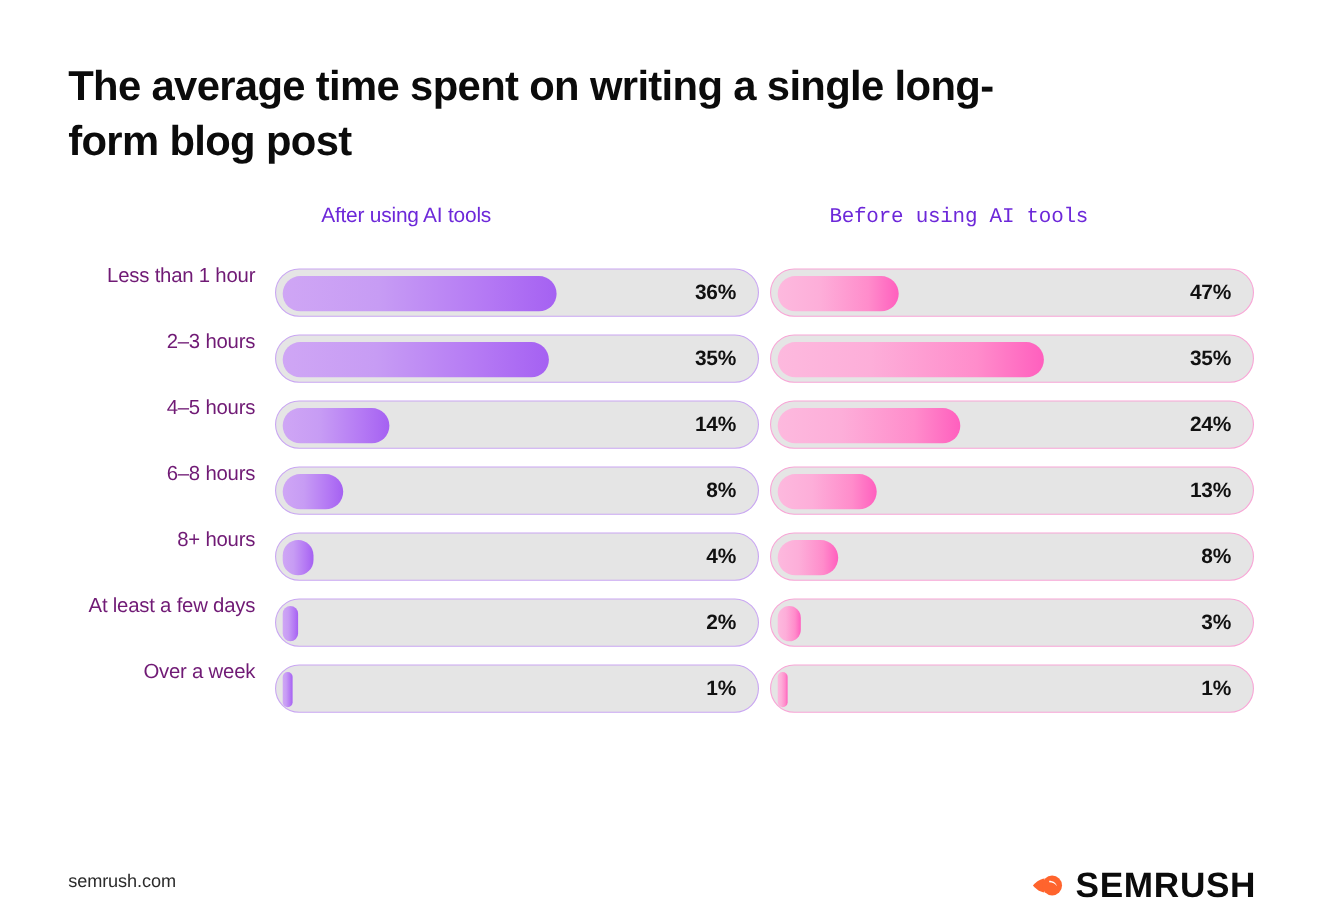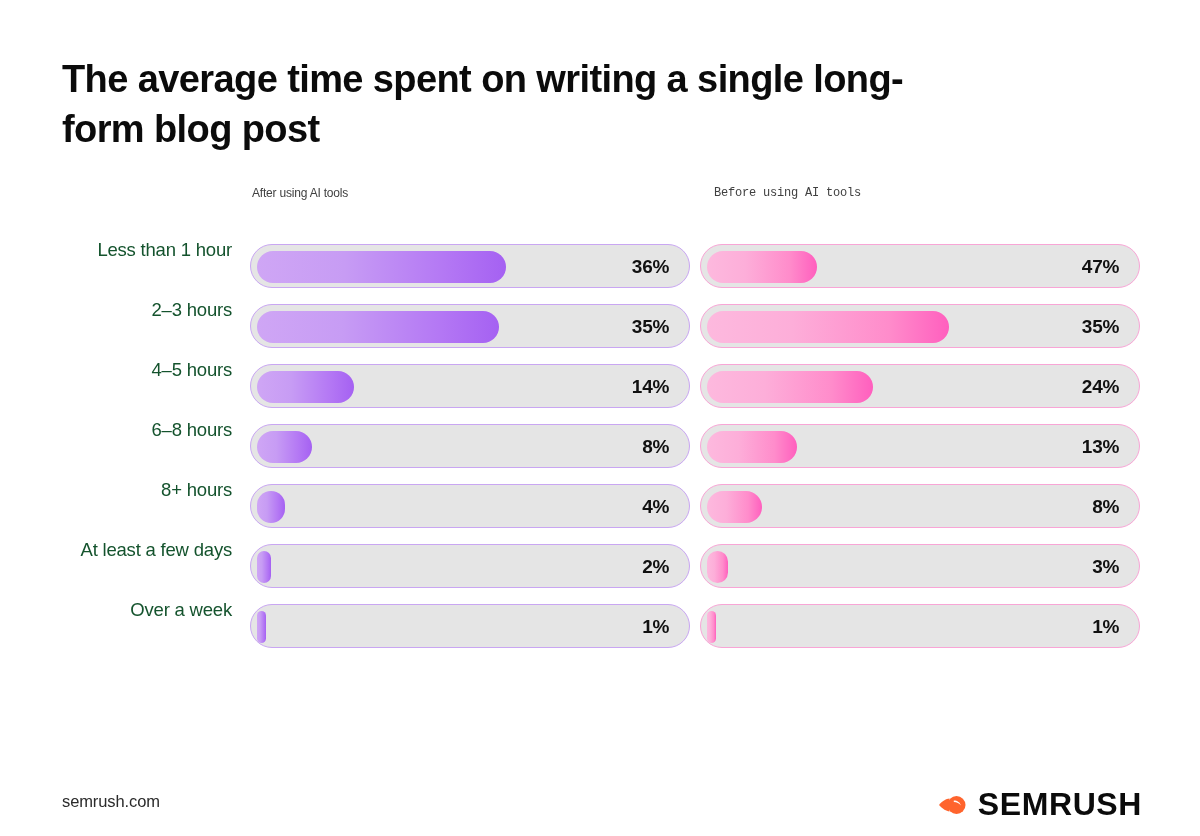--- a/index.html
+++ b/index.html
@@ -44,24 +44,25 @@
     width: 1200px;
   }
 
   .col-headers {
     position: relative;
     height: 36px;
   }
   .col-header {
     position: absolute;
     top: 0;
-    font-size: 12px;
-    color: #404040;
+    font-size: 19px;
+    color: #6d28d9;
     letter-spacing: -0.2px;
     white-space: nowrap;
+    margin-left: 40px;
   }
   .col-header.left  { left: 252px; }
   .col-header.right { left: 714px; font-family: Liberation Mono, monospace; }
 
   .rows {
     position: relative;
     margin-top: 6px;
   }
 
   .row {
@@ -72,21 +73,21 @@
   .row-label {
     position: absolute;
     left: 0;
     width: 232px;
     top: 0;
     height: 44px;
     line-height: 44px;
     text-align: right;
     font-size: 18.5px;
     letter-spacing: -0.2px;
-    color: #14532d;
+    color: #701a75;
     white-space: nowrap;
   }
 
   
   .track {
     position: absolute;
     top: 16px;
     height: 44px;
     border-radius: 22px;
     box-sizing: border-box;

